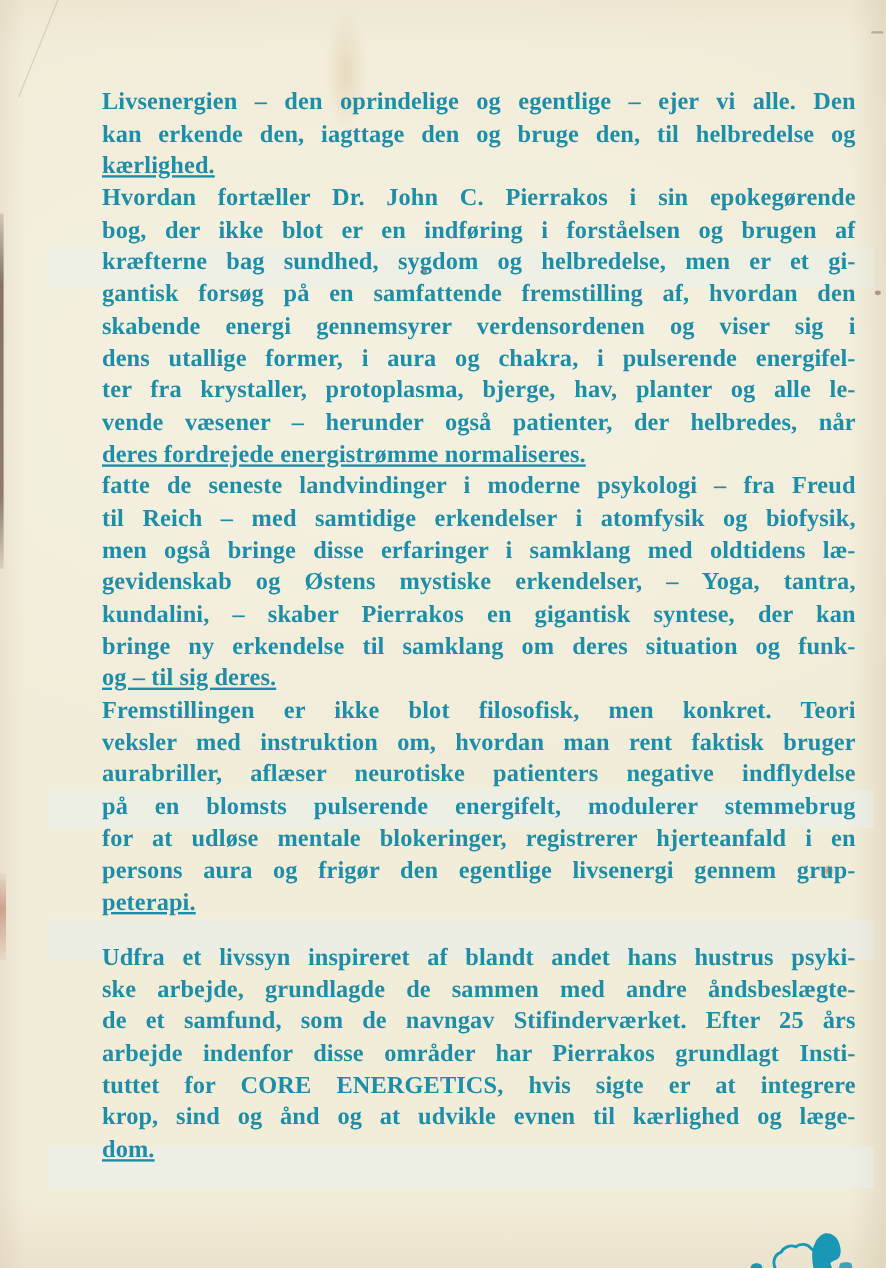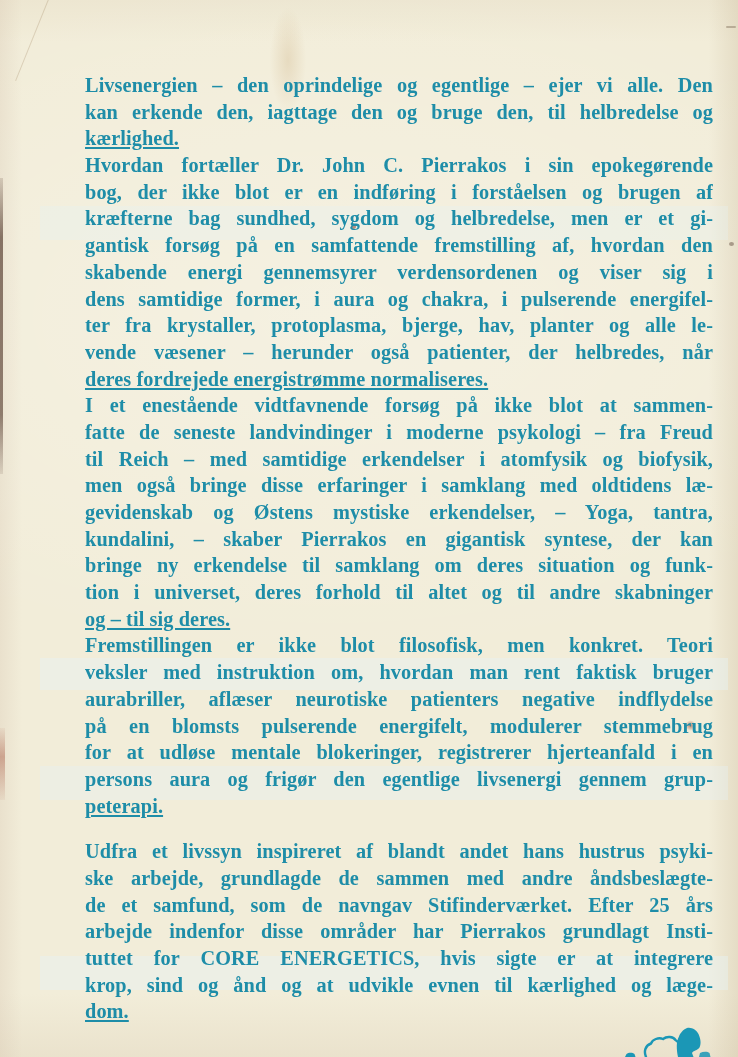--- a/index.html
+++ b/index.html
@@ -118,35 +118,33 @@
       <div class="line">kan erkende den, iagttage den og bruge den, til helbredelse og</div>
       <div class="line last">kærlighed.</div>
     </div>
 
     <div class="para">
       <div class="line">Hvordan fortæller Dr. John C. Pierrakos i sin epokegørende</div>
       <div class="line">bog, der ikke blot er en indføring i forståelsen og brugen af</div>
       <div class="line">kræfterne bag sundhed, sygdom og helbredelse, men er et gi-</div>
       <div class="line">gantisk forsøg på en samfattende fremstilling af, hvordan den</div>
       <div class="line">skabende energi gennemsyrer verdensordenen og viser sig i</div>
-      <div class="line">dens samtidige former, i aura og chakra, i pulserende energifel-</div>
+      <div class="line">dens utallige former, i aura og chakra, i pulserende energifel-</div>
       <div class="line">ter fra krystaller, protoplasma, bjerge, hav, planter og alle le-</div>
       <div class="line">vende væsener – herunder også patienter, der helbredes, når</div>
       <div class="line last">deres fordrejede energistrømme normaliseres.</div>
     </div>
 
     <div class="para">
-      <div class="line">I et enestående vidtfavnende forsøg på ikke blot at sammen-</div>
       <div class="line">fatte de seneste landvindinger i moderne psykologi – fra Freud</div>
       <div class="line">til Reich – med samtidige erkendelser i atomfysik og biofysik,</div>
       <div class="line">men også bringe disse erfaringer i samklang med oldtidens læ-</div>
       <div class="line">gevidenskab og Østens mystiske erkendelser, – Yoga, tantra,</div>
       <div class="line">kundalini, – skaber Pierrakos en gigantisk syntese, der kan</div>
       <div class="line">bringe ny erkendelse til samklang om deres situation og funk-</div>
-      <div class="line">tion i universet, deres forhold til altet og til andre skabninger</div>
       <div class="line last">og – til sig deres.</div>
     </div>
 
     <div class="para">
       <div class="line">Fremstillingen er ikke blot filosofisk, men konkret. Teori</div>
       <div class="line">veksler med instruktion om, hvordan man rent faktisk bruger</div>
       <div class="line">aurabriller, aflæser neurotiske patienters negative indflydelse</div>
       <div class="line">på en blomsts pulserende energifelt, modulerer stemmebrug</div>
       <div class="line">for at udløse mentale blokeringer, registrerer hjerteanfald i en</div>
       <div class="line">persons aura og frigør den egentlige livsenergi gennem grup-</div>

